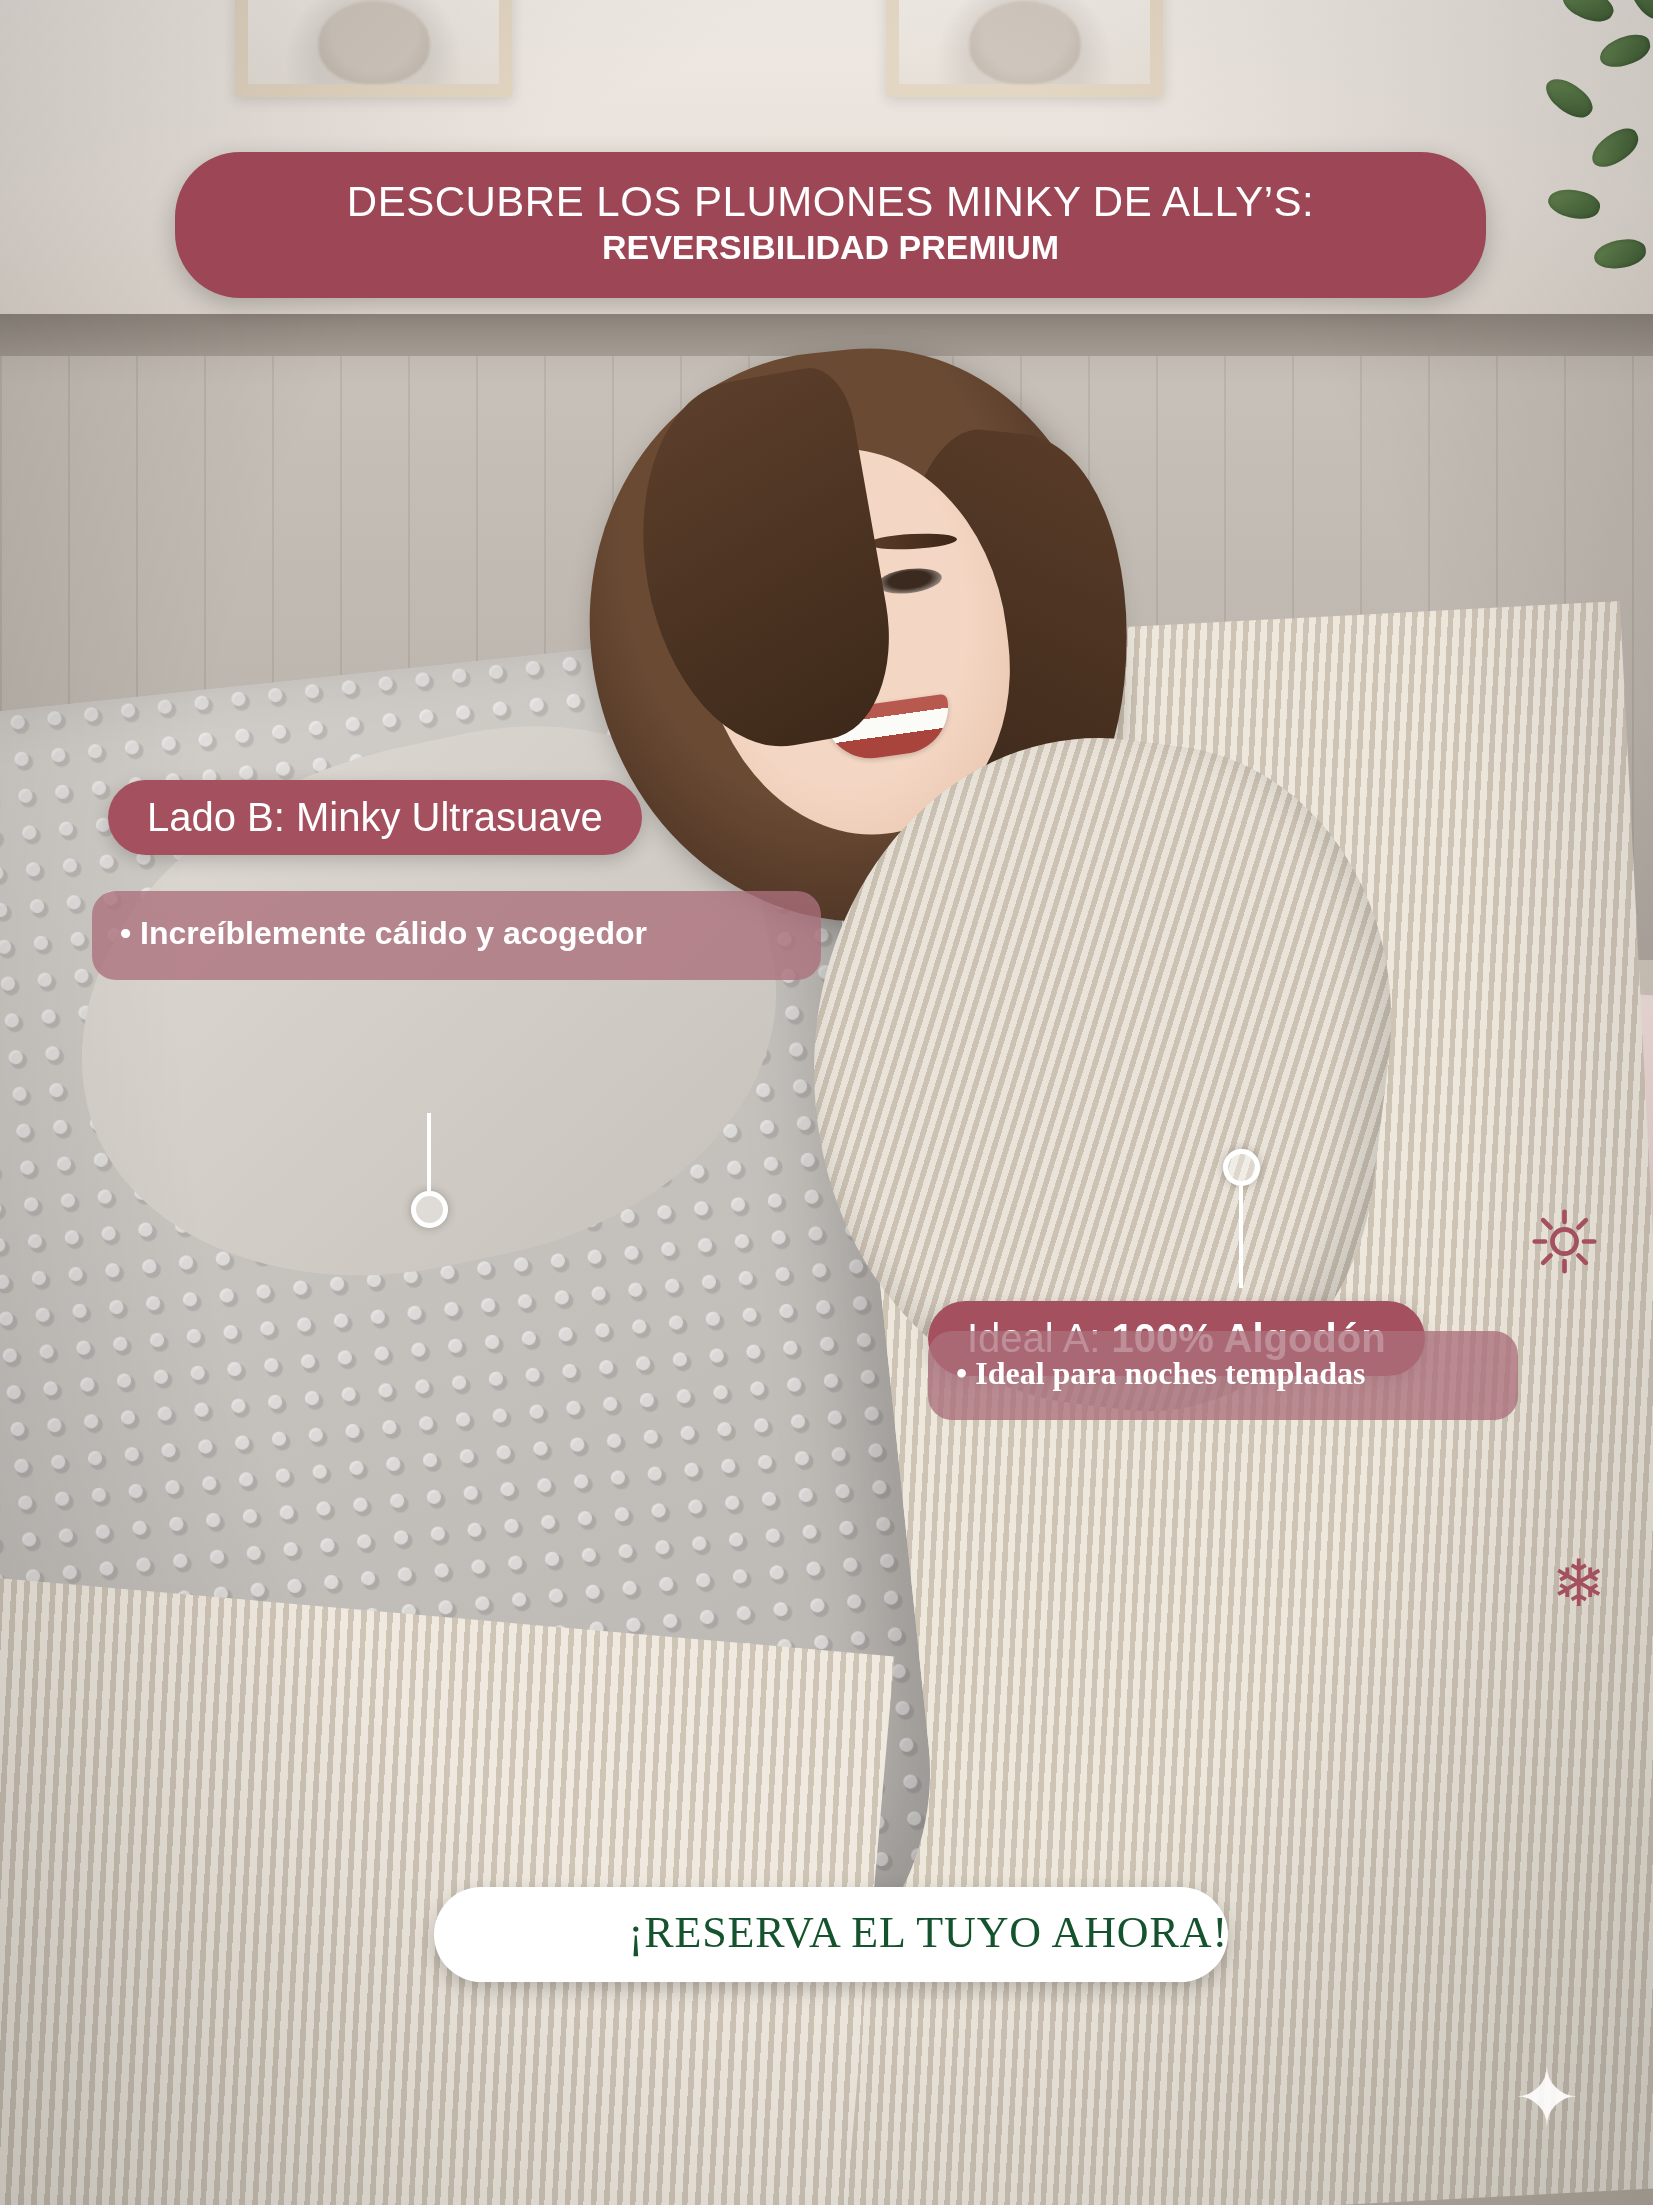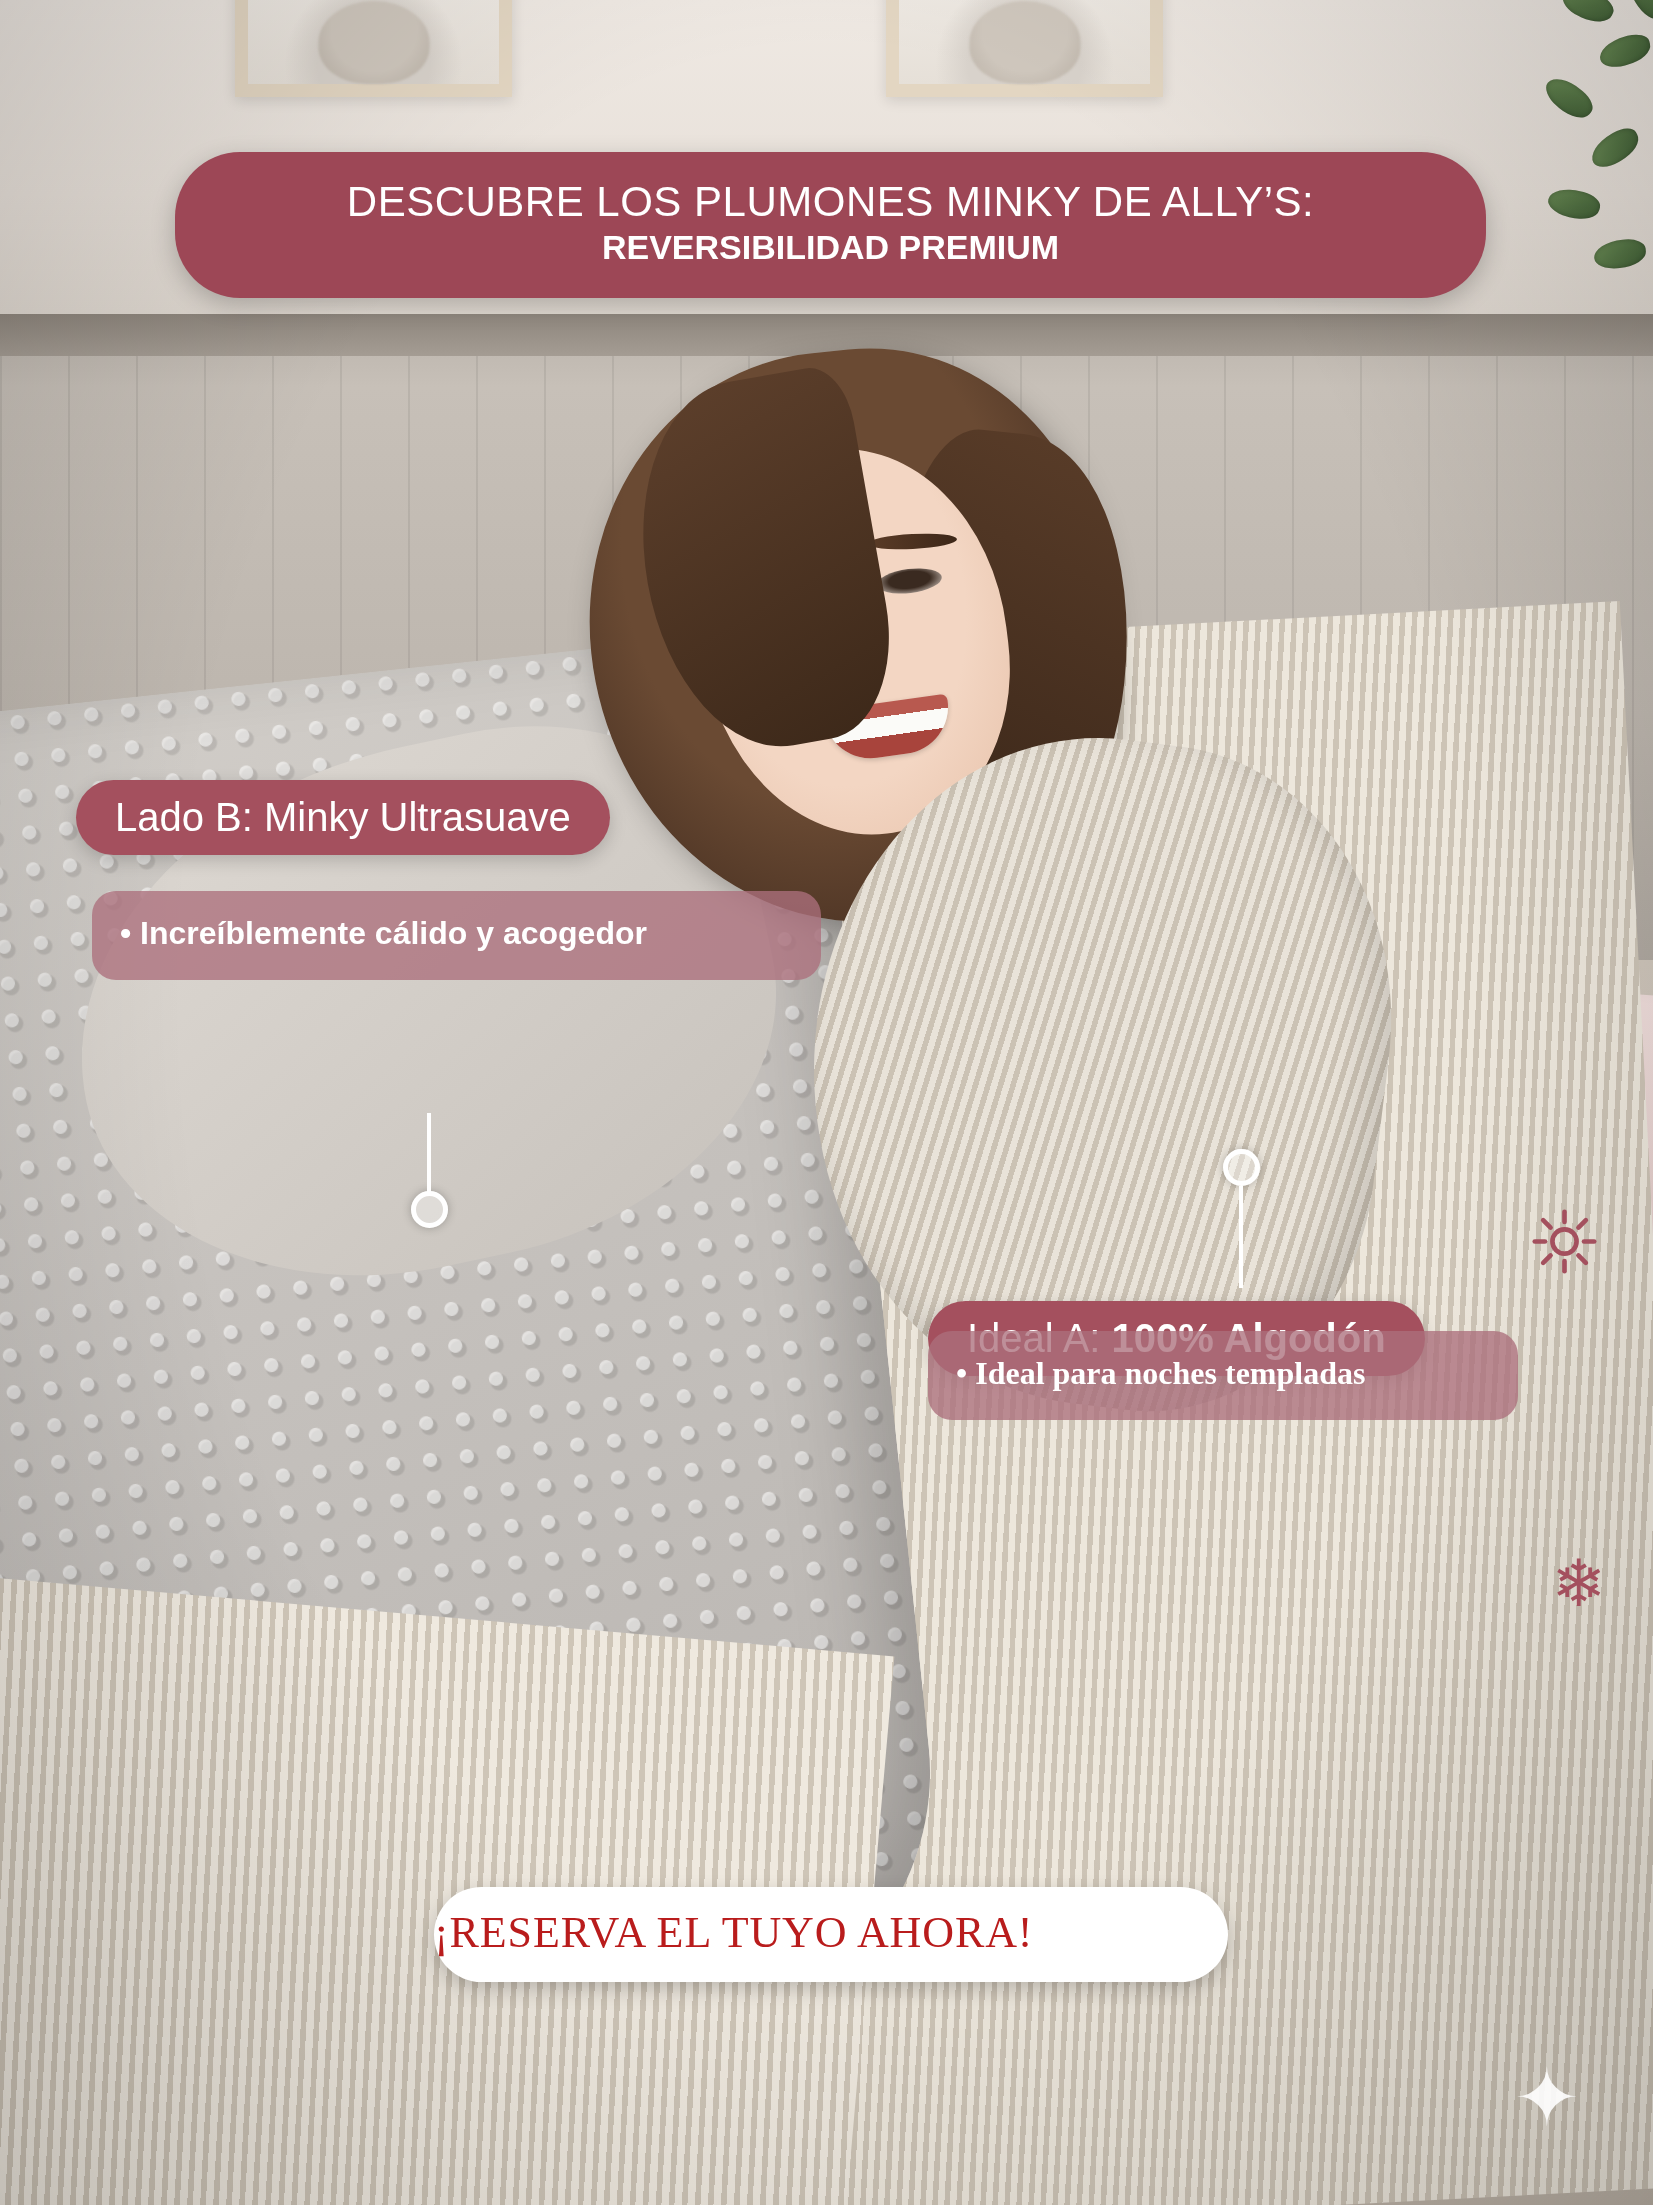--- a/index.html
+++ b/index.html
@@ -197,21 +197,21 @@
     background: #a4505e;
     color: #fff;
     border-radius: 55px;
     padding: 14.8px 39px;
     font-size: 40px;
     white-space: nowrap;
     box-shadow: 0 5.5px 16.6px rgba(0,0,0,.18);
   }
   .pill b { font-weight: 700; }
 
-  .pill-b { left: 76px; top: 780px; }
+  .pill-b { left: 108px; top: 780px; }
   .pill-a { left: 928px; top: 1301px; }
 
   .bullets {
     position: absolute;
     background: rgba(172, 112, 124, .78);
     color: #fff;
     border-radius: 24px;
     padding: 20px 28px 24px;
     font-size: 32px;
     line-height: 1.42;
@@ -239,22 +239,22 @@
   .sun, .snow, .spark { position: absolute; color: #a4505e; }
   .sun  { right: 57px; top: 1209px; width: 65px; height: 65px; }
   .snow { right: 48px; top: 1551px; font-size: 65px; line-height: 1; }
   .spark{ right: 74px; top: 2058px; font-size: 79px; line-height: 1; color: #fff; opacity: .9; }
 
   .cta {
     position: absolute; left: 434px; top: 1887px; width: 794px;
     background: #fff;
     border-radius: 55px;
     padding: 20px 0 24px;
-    text-align: left;
-    color: #b91c1c;
+    text-align: right;
+    color: #14532d;
     font-family: "Liberation Serif", serif;
     font-size: 44px;
     letter-spacing: 0.9px;
     box-shadow: 0 7.4px 20px rgba(0,0,0,.20);
   }
 </style>
 </head>
 <body>
 
 <div class="poster">

